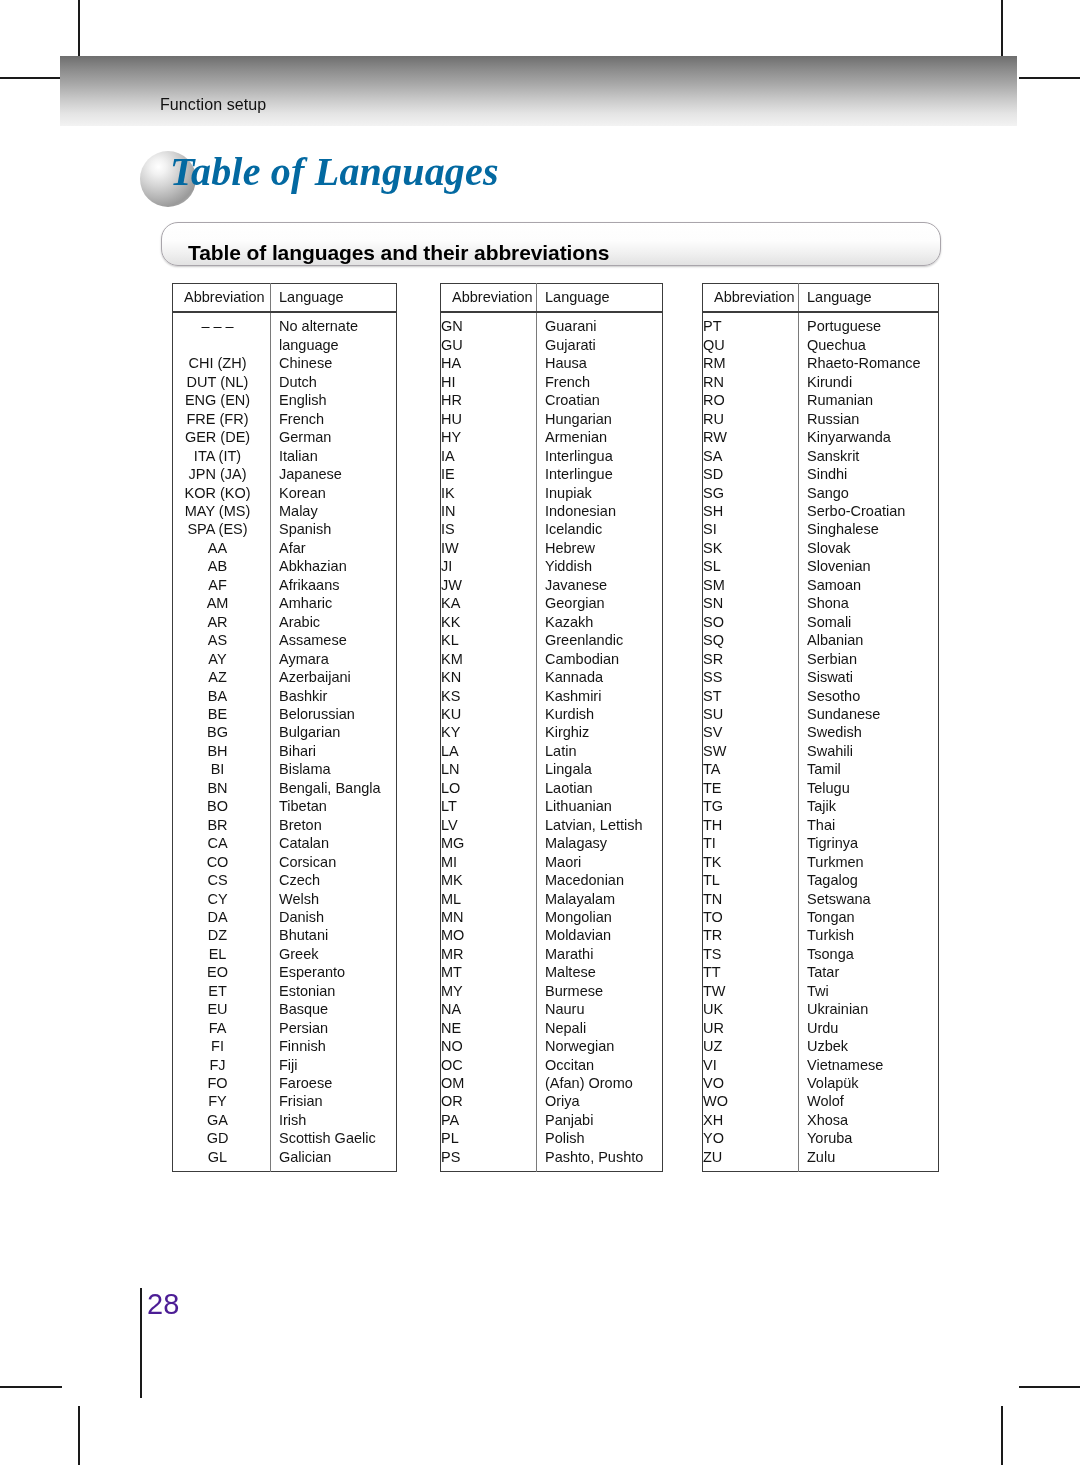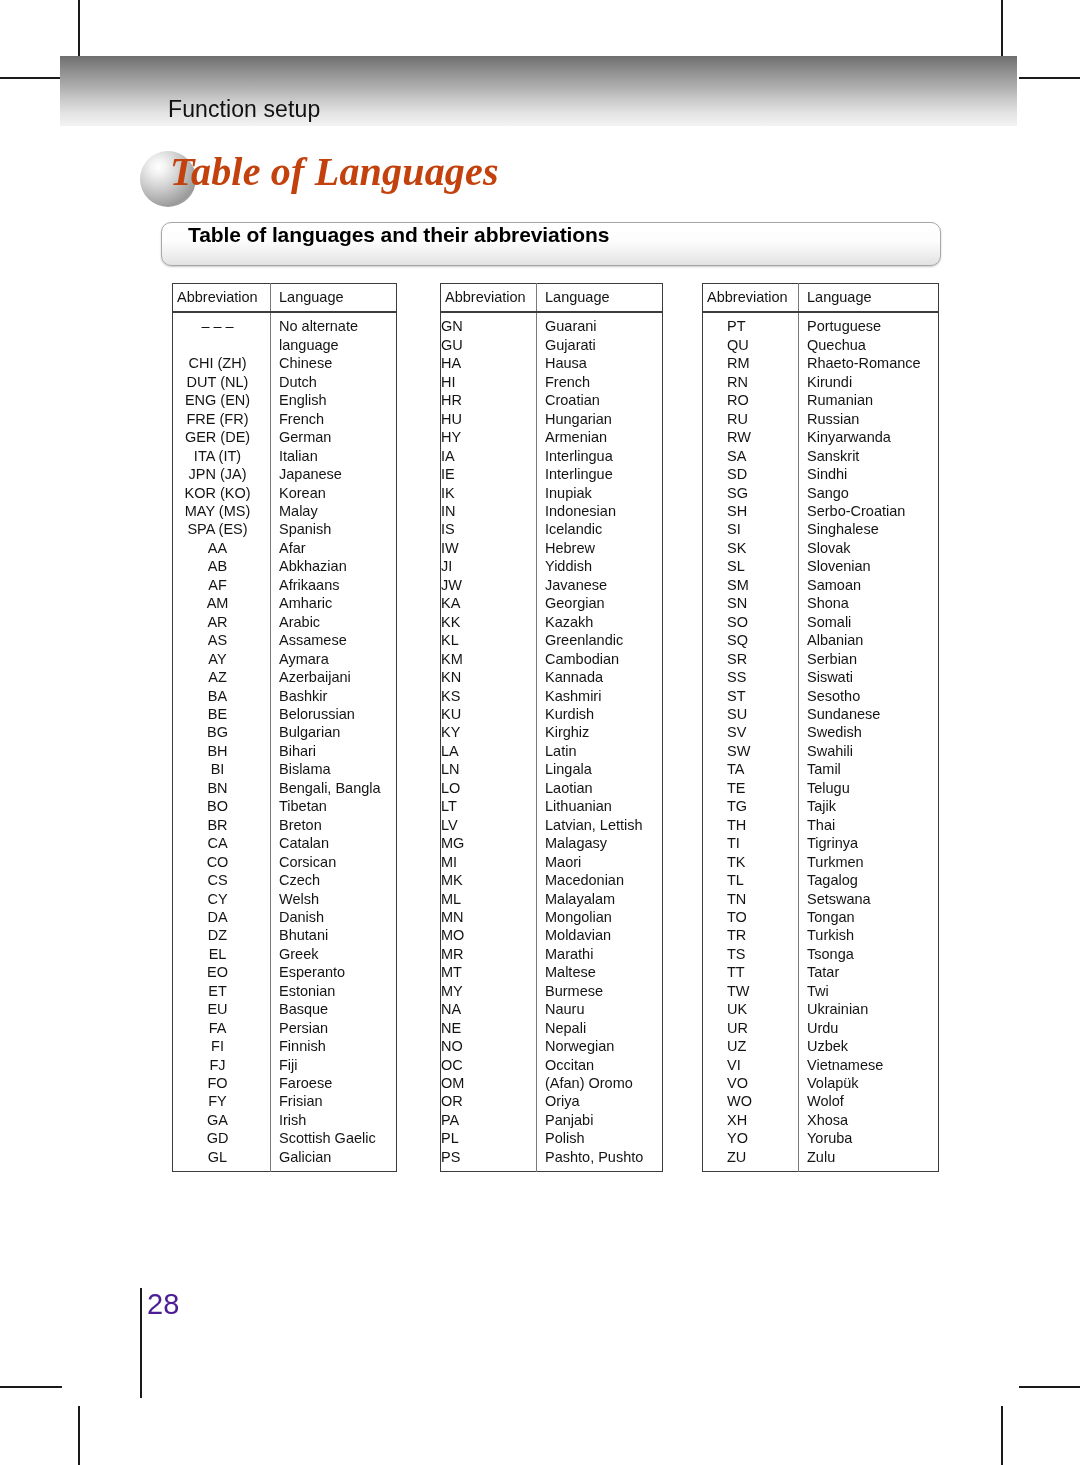--- a/index.html
+++ b/index.html
@@ -46,23 +46,23 @@
     background: linear-gradient(to bottom,
         #6e6e6e 0%,
         #8a8a8a 18%,
         #a8a8a8 40%,
         #c9c9c9 62%,
         #e4e4e4 82%,
         #f3f3f3 100%);
   }
   .header-title {
     position: absolute;
-    left: 108px;
+    left: 100px;
     top: 40px;
-    font-size: 23px;
+    font-size: 16px;
     color: #111111;
     letter-spacing: 0.1px;
     white-space: nowrap;
   }
 
   
   .chapter-title-wrap {
     position: absolute;
     left: 140px;
     top: 148px;
@@ -85,43 +85,43 @@
         #8f8f8f 100%);
   }
   .chapter-title {
     position: absolute;
     left: 30px;
     top: 0px;
     font-family: "Liberation Serif", "DejaVu Serif", serif;
     font-style: italic;
     font-weight: bold;
     font-size: 40px;
-    color: #c2410c;
+    color: #0369a1;
     white-space: nowrap;
     letter-spacing: 0.2px;
   }
 
   
   .subtitle-banner {
     position: absolute;
     left: 161px;
     top: 222px;
     width: 780px;
     height: 44px;
     box-sizing: border-box;
     border: 1px solid #a9a5ab;
-    border-radius: 10px;
+    border-radius: 17px;
     background: linear-gradient(to bottom,
         #ffffff 0%,
         #fdfdfd 42%,
         #f0f0f0 72%,
         #e2e2e2 100%);
     box-shadow: 0 1px 2px rgba(0,0,0,0.22);
     display: flex;
-    align-items: flex-start;
+    align-items: flex-end;
   }
   .subtitle-text {
     margin-left: 26px;
     font-size: 21px;
     font-weight: bold;
     color: #000000;
     letter-spacing: -0.1px;
     white-space: nowrap;
   }
 
@@ -147,42 +147,42 @@
     color: #141414;
     padding: 0;
     line-height: 18.45px;
     vertical-align: top;
   }
   .lang-table thead th {
     border-bottom: 2px solid #3c3c3c;
     padding: 4px 0 5px 0;
     text-align: left;
   }
-  .lang-table th.col-abbr { padding-left: 4px; }
+  .lang-table th.col-abbr { padding-left: 11px; }
   .lang-table th.col-lang { padding-left: 8px; border-left: 1px solid #7a7a7a; }
   .lang-table td.col-abbr { border-right: 1px solid #7a7a7a; }
   .lang-table td.col-lang { padding-left: 8px; }
 
   .lang-table tbody tr:first-child td { padding-top: 4px; }
   .lang-table tbody tr:last-child td { padding-bottom: 5px; margin-left: 16px; }
 
   
   #table-1 { left: 172px; width: 224px; }
   #table-1 td.col-abbr { text-align: center; padding-right: 8px; }
   #table-1 col.c-abbr { width: 98px; }
   #table-1 col.c-lang { width: 126px; }
 
   
   #table-2 { left: 440px; width: 222px; }
   #table-2 td.col-abbr { text-align: left; }
   #table-2 col.c-abbr { width: 96px; }
   #table-2 col.c-lang { width: 126px; }
 
   #table-3 { left: 702px; width: 236px; }
-  #table-3 td.col-abbr { text-align: left; padding-left: 24px; }
+  #table-3 td.col-abbr { text-align: left; }
   #table-3 col.c-abbr { width: 96px; }
   #table-3 col.c-lang { width: 140px; }
 
   
   .page-rule {
     position: absolute;
     left: 140px;
     top: 1288px;
     width: 2px;
     height: 110px;

